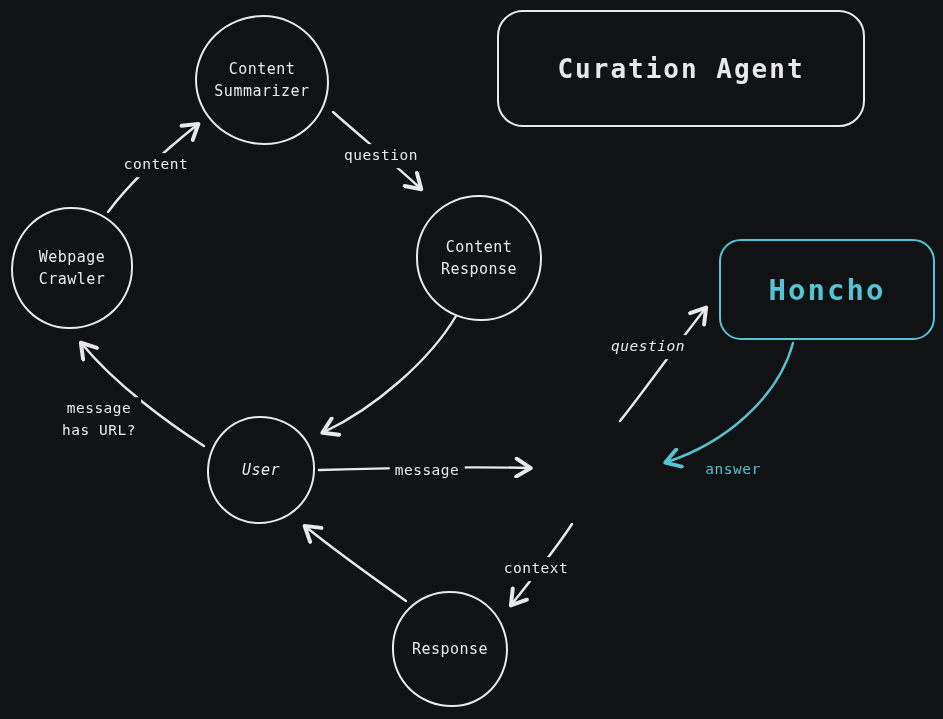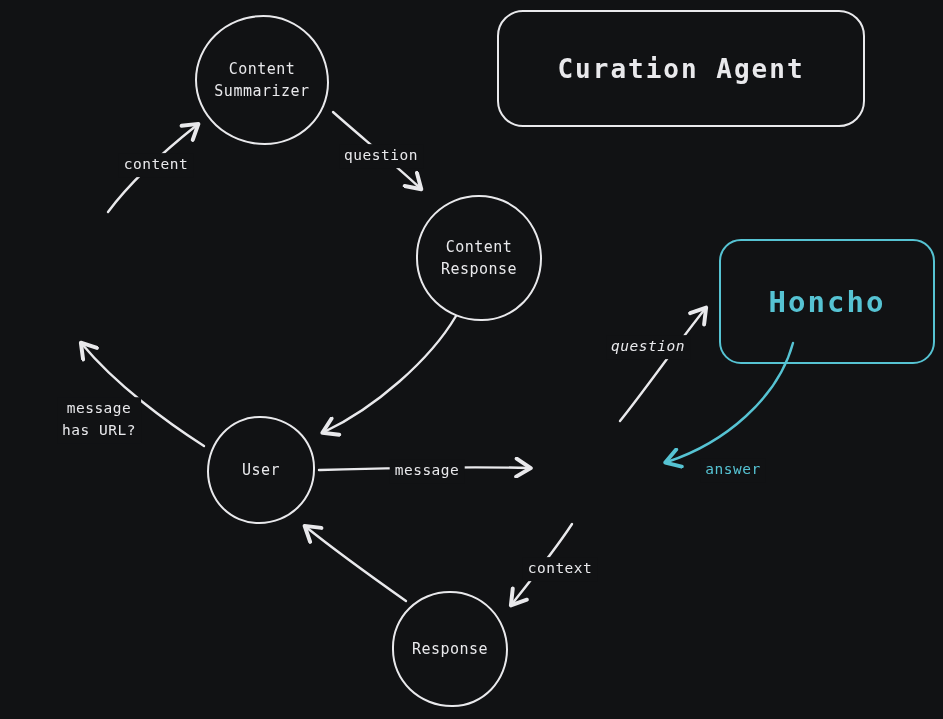--- a/index.html
+++ b/index.html
@@ -67,46 +67,50 @@
     <path class="edge" d="M 620 421 C 645 390, 680 340, 705 309" marker-end="url(#arrow-white)"></path>
     <path class="edge accent" d="M 793 343 C 778 398, 725 443, 667 462" marker-end="url(#arrow-cyan)"></path>
     <path class="edge" d="M 572 524 C 555 550, 531 580, 512 604" marker-end="url(#arrow-white)"></path>
     <path class="edge" d="M 406 601 C 372 577, 337 552, 306 527" marker-end="url(#arrow-white)"></path>
   </svg>
 
   <div class="box" style="left:497px; top:10px; width:368px; height:117px;">
     <span class="title-label">Curation Agent</span>
   </div>
 
-  <div class="box honcho" style="left:719px; top:239px; width:216px; height:125px;">
+  <div class="box honcho" style="left:719px; top:239px; width:216px; height:101px;">
     <span class="honcho-label">Honcho</span>
   </div>
 
   <div class="node c1" style="left:195px; top:15px; width:134px; height:130px;">
     <span class="node-label">Content
 Summarizer</span>
   </div>
 
+  <div class="node c2" style="left:11px; top:207px; width:122px; height:122px;">
+    <span class="node-label">Webpage
+Crawler</span>
+  </div>
 
   <div class="node c3" style="left:416px; top:195px; width:126px; height:126px;">
     <span class="node-label">Content
 Response</span>
   </div>
 
-  <div class="node c2" style="left:207px; top:416px; width:108px; height:108px;">
+  <div class="node c2" style="left:207px; top:416px; width:108px; height:108px;font-style:italic;">
     <span class="node-label">User</span>
   </div>
 
 
   <div class="node c3" style="left:392px; top:591px; width:116px; height:116px;">
     <span class="node-label">Response</span>
   </div>
 
   <span class="edge-label" style="left:156px; top:165px;">content</span>
   <span class="edge-label" style="left:381px; top:156px;">question</span>
   <span class="edge-label" style="left:99px; top:420px;">message
 has URL?</span>
   <span class="edge-label" style="left:427px; top:471px;">message</span>
   <span class="edge-label" style="left:648px; top:347px;font-style:italic;">question</span>
   <span class="edge-label accent" style="left:733px; top:470px;">answer</span>
-  <span class="edge-label" style="left:536px; top:569px;margin-left:24px;">context</span>
+  <span class="edge-label" style="left:536px; top:569px;">context</span>
 
 </div>
 
 </body></html>

